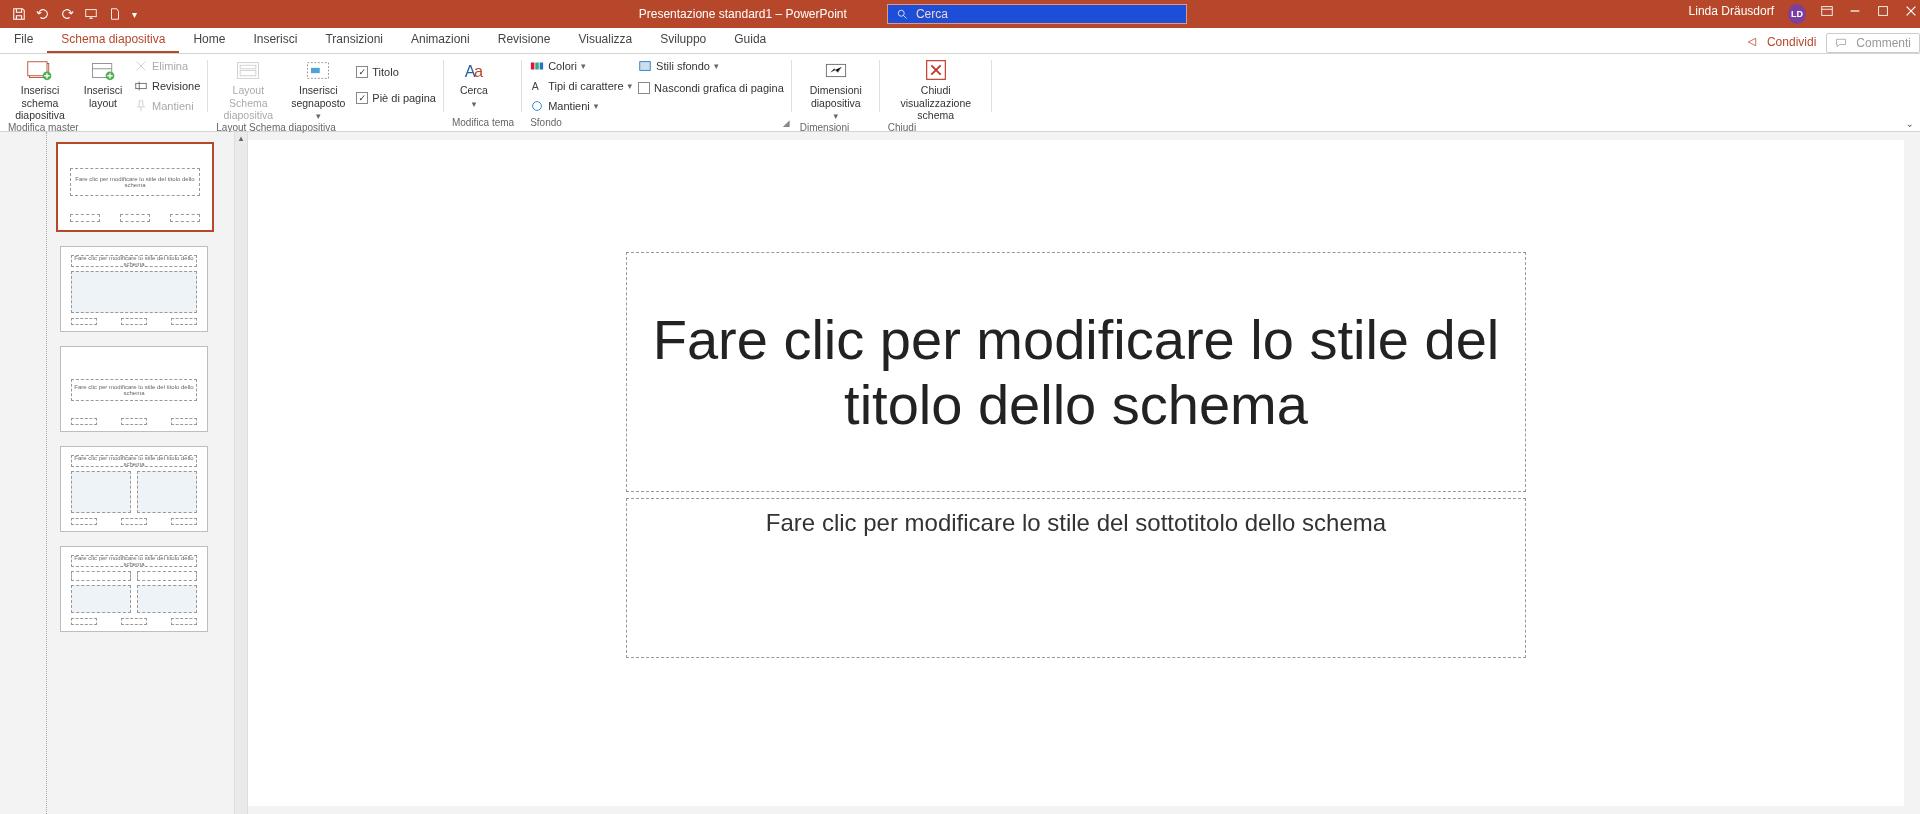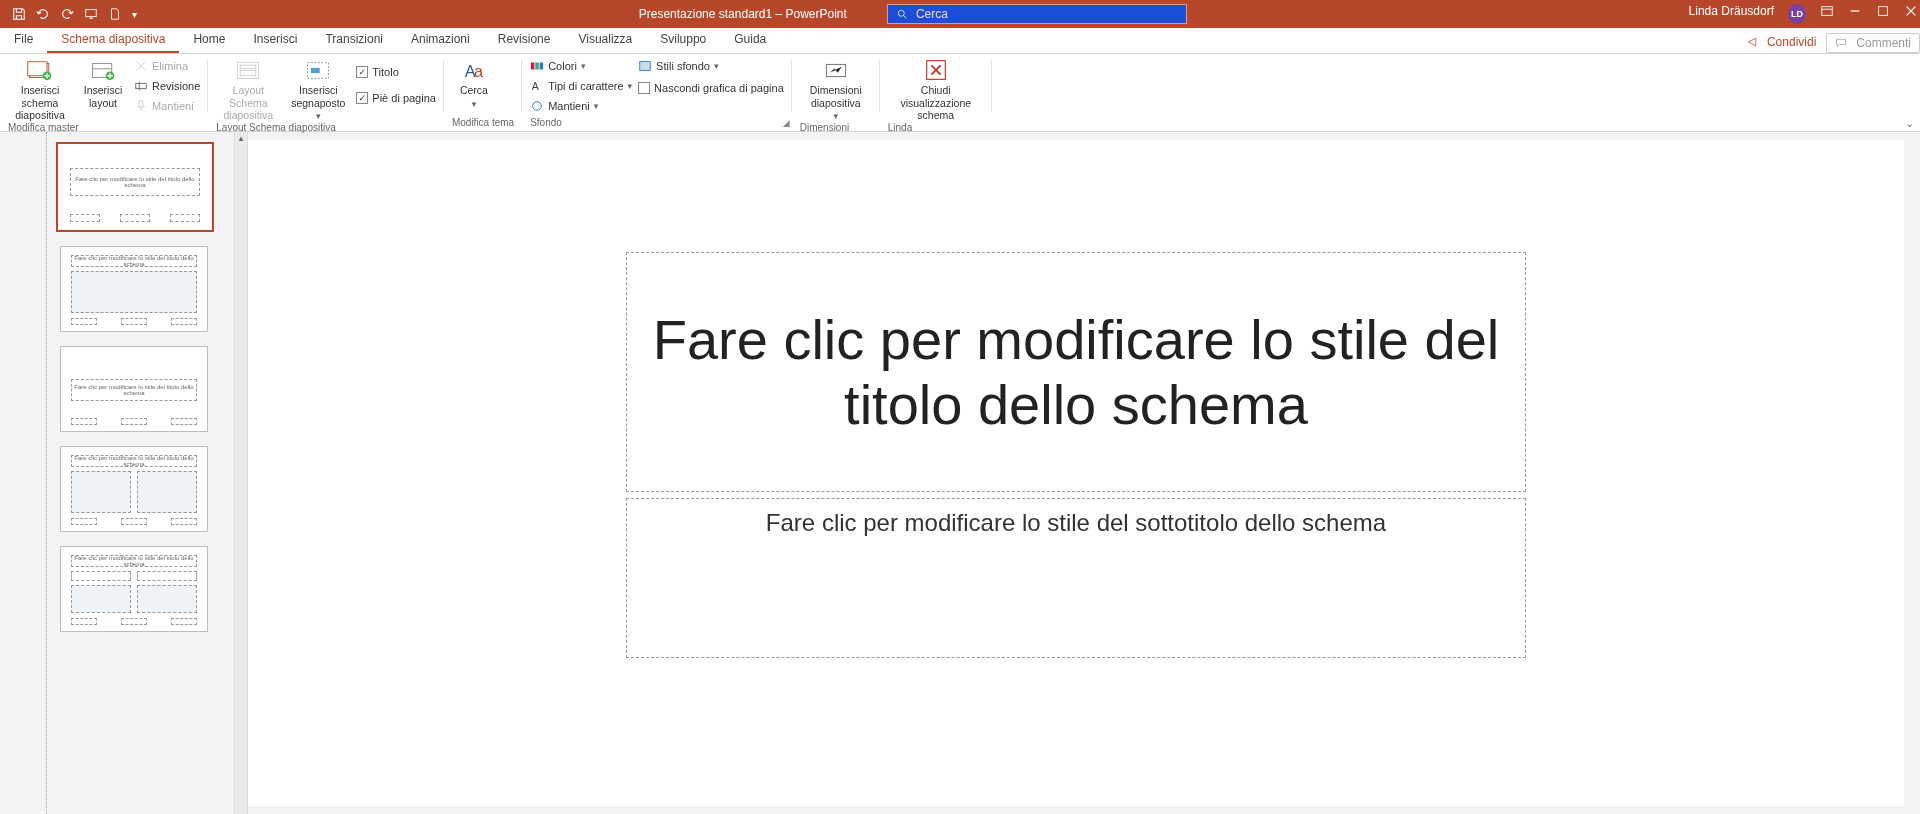--- a/index.html
+++ b/index.html
@@ -324,21 +324,21 @@
       <div class="big-btn" style="width:96px">
         <span class="icon">
             <svg viewBox="0 0 24 24">
               <rect x="4" y="4" width="16" height="16" fill="none" stroke="#c0392b"></rect>
               <path stroke="#c0392b" stroke-width="1.6" d="M8 8l8 8 M16 8l-8 8"></path>
             </svg>
           </span>
         <span>Chiudi visualizzazione schema</span>
       </div>
     </div>
-    <div class="group-label">Linda</div>
+    <div class="group-label">Chiudi</div>
   </div>
 
   <span class="collapse-caret">⌄</span>
 </div>
 
 <div class="workspace">
   <div class="thumb-panel">
     <div class="tree-line"></div>
     <div class="thumbs">
       <div class="thumb master">

